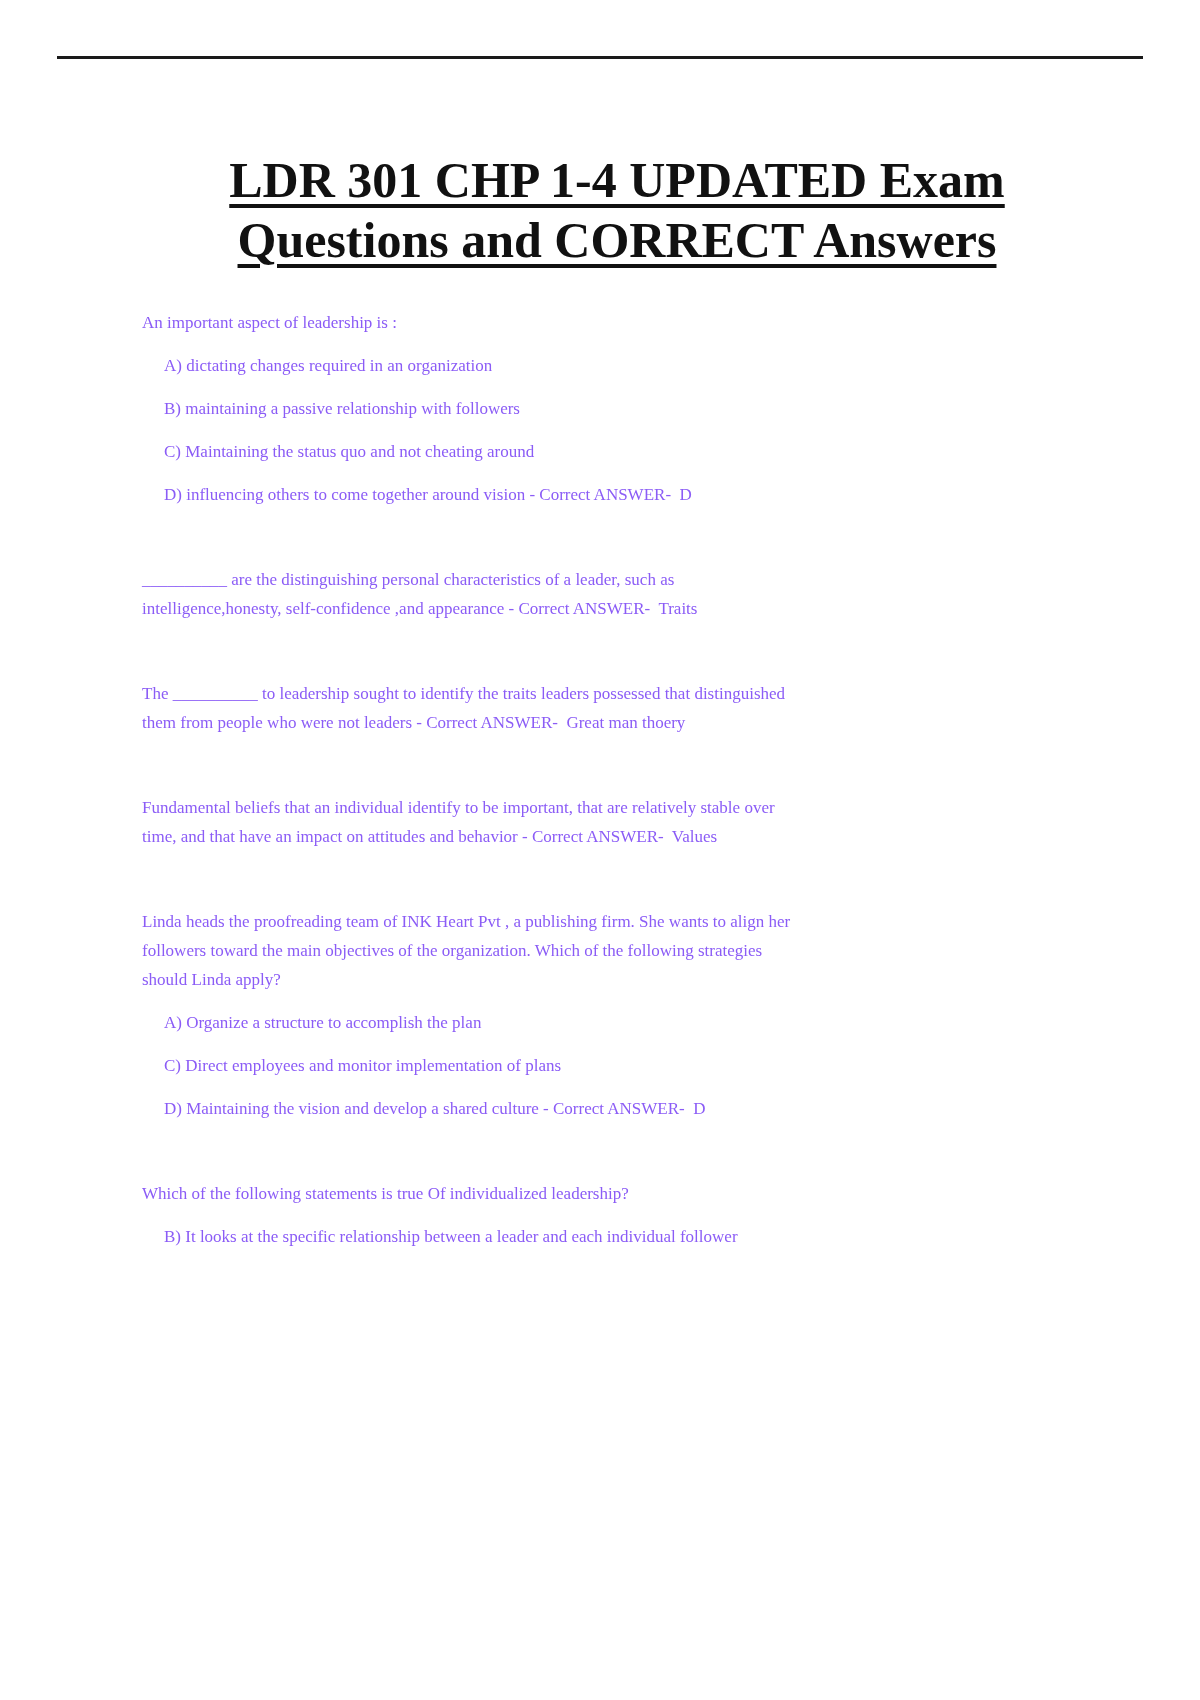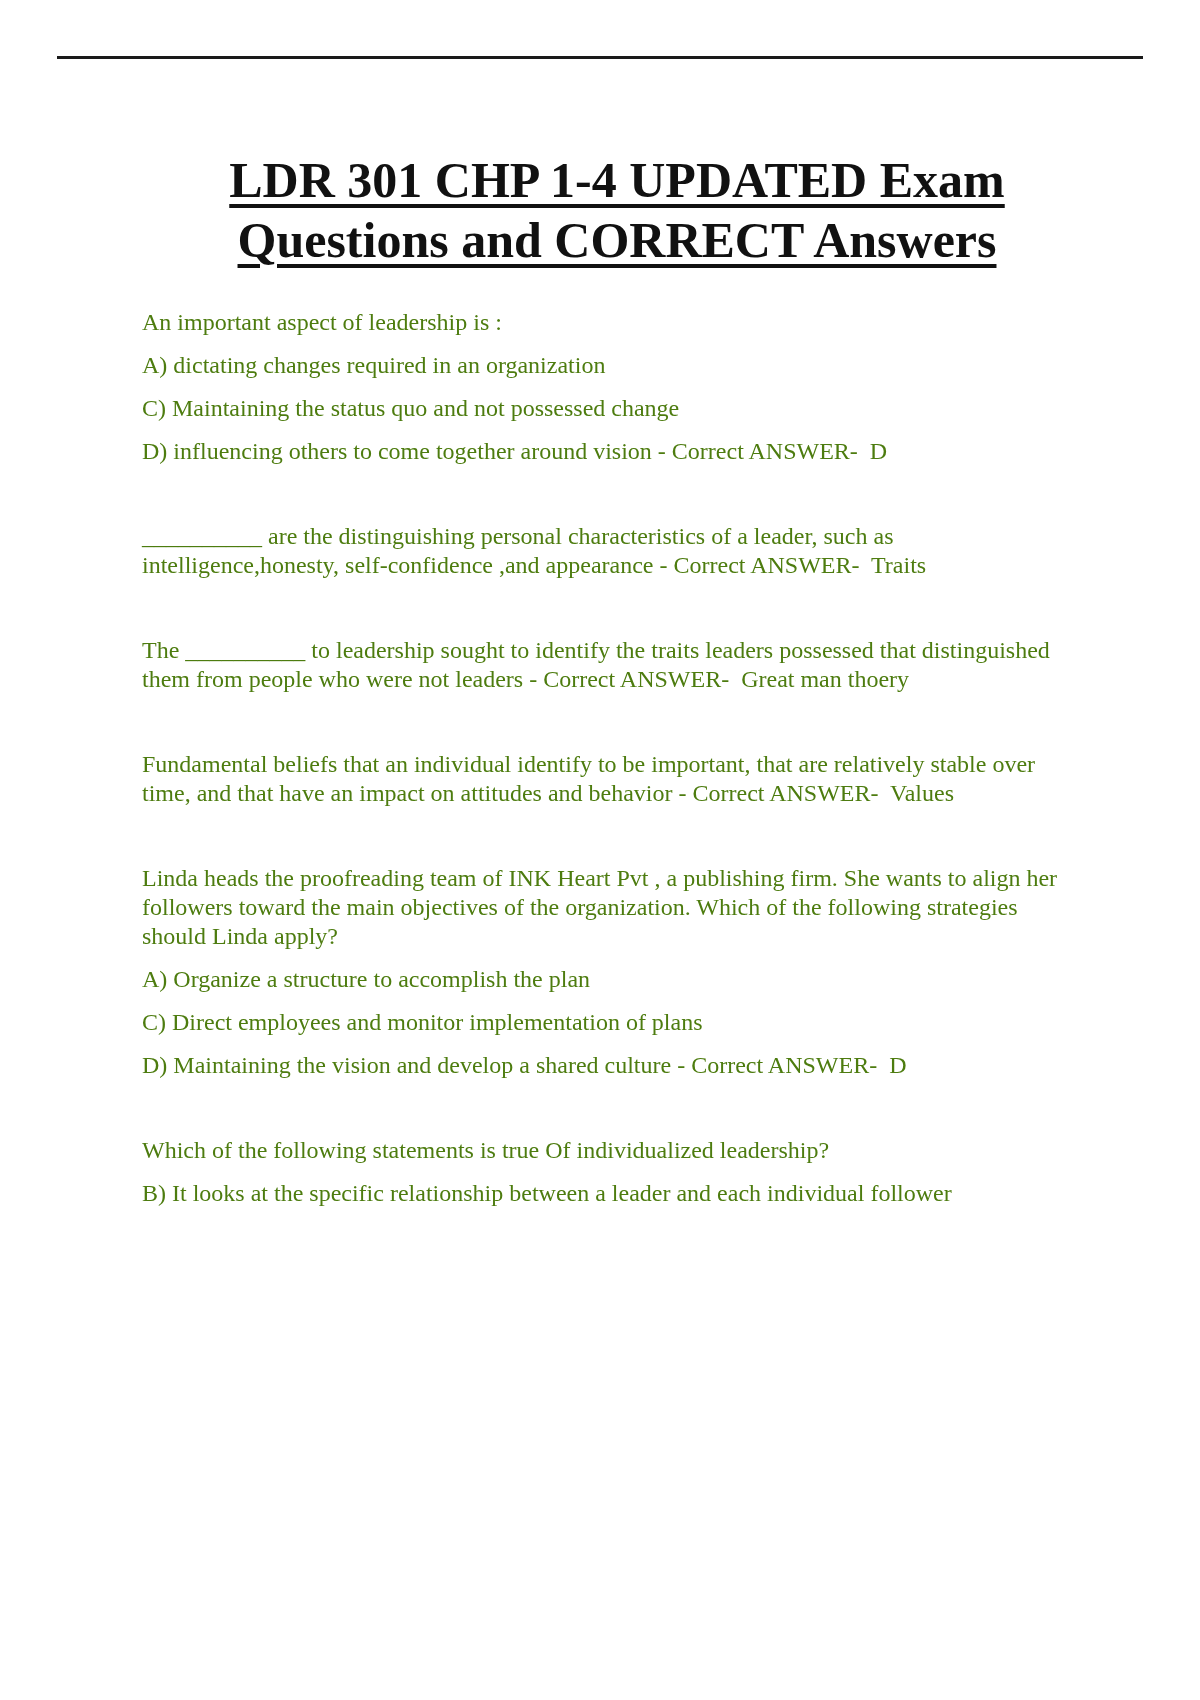--- a/index.html
+++ b/index.html
@@ -51,27 +51,28 @@
     margin-top: 38px;
   }
   .qblock {
     margin: 0;
   }
   .qblock + .qblock {
     margin-top: 56px;
   }
   .qblock p {
     margin: 0;
-    font-size: 24px;
+    font-size: 17px;
     line-height: 29px;
     white-space: pre-wrap;
-    color: #4d7c0f;
+    color: #8b5cf6;
   }
   .qblock p + p {
     margin-top: 14px;
+    margin-left: 22px;
   }
 </style>
 </head>
 <body>
 
 <div class="page">
 
   <div class="rule rule-top"></div>
 
   <div class="content">
@@ -79,21 +80,22 @@
     <h1 class="title">
       <span class="title-line">LDR 301 CHP 1-4 UPDATED Exam</span>
       <span class="title-line">Questions and CORRECT Answers</span>
     </h1>
 
     <div class="body">
 
       <section class="qblock">
         <p>An important aspect of leadership is :</p>
         <p>A) dictating changes required in an organization</p>
-        <p>C) Maintaining the status quo and not possessed change</p>
+        <p>B) maintaining a passive relationship with followers</p>
+        <p>C) Maintaining the status quo and not cheating around</p>
         <p>D) influencing others to come together around vision - Correct ANSWER-  D</p>
       </section>
 
       <section class="qblock">
         <p>__________ are the distinguishing personal characteristics of a leader, such as
 intelligence,honesty, self-confidence ,and appearance - Correct ANSWER-  Traits</p>
       </section>
 
       <section class="qblock">
         <p>The __________ to leadership sought to identify the traits leaders possessed that distinguished

